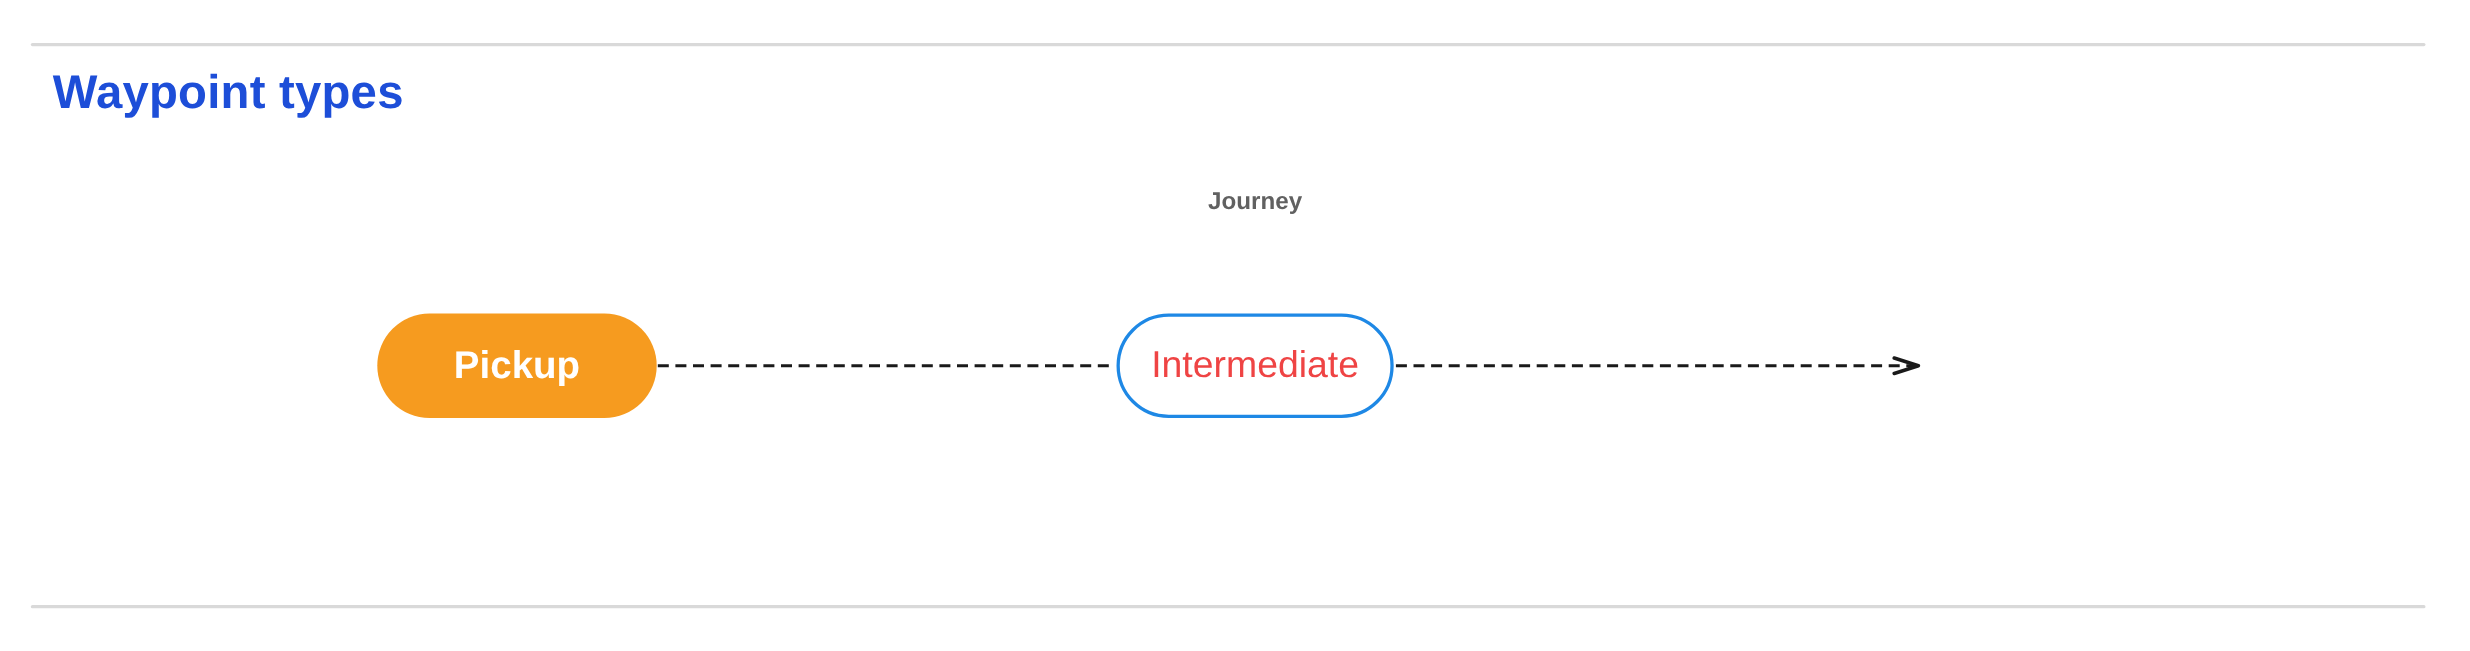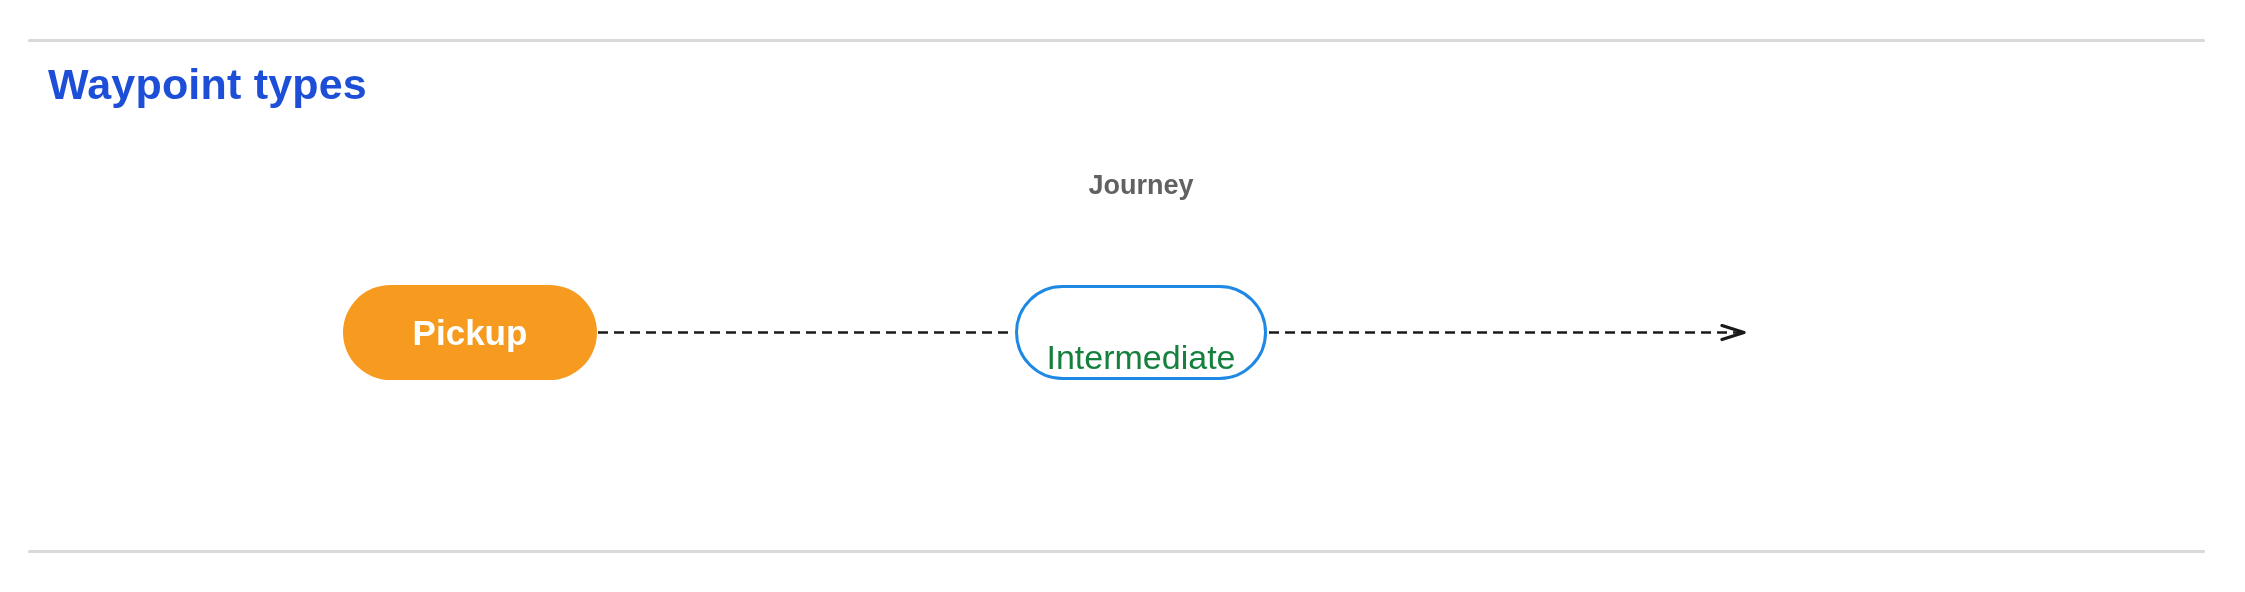--- a/index.html
+++ b/index.html
@@ -36,21 +36,21 @@
     color: #1d4ed8;
     letter-spacing: 0.2px;
   }
 
   .journey-label {
     position: absolute;
     left: 1016px;
     top: 170px;
     width: 250px;
     text-align: center;
-    font-size: 27px;
+    font-size: 22px;
     font-weight: 700;
     color: #616161;
   }
 
   .connectors {
     position: absolute;
     left: 0;
     top: 0;
     pointer-events: none;
   }
@@ -71,24 +71,23 @@
     font-weight: 700;
     font-size: 35px;
   }
   .node.pickup  { left: 343px;  width: 254px; }
   .node.dropoff { left: 1750px; width: 255px; }
   .node.intermediate {
     left: 1015px;
     width: 252px;
     background: #FFFFFF;
     border: 3px solid #1E88E5;
-    color: #15803d;
+    color: #ef4444;
     font-weight: 500;
     font-size: 34px;
-    align-items: flex-end;
   }
   .node-label { white-space: nowrap; }
 </style>
 </head>
 <body>
 
 <div class="canvas">
 
   <div class="divider top"></div>
 

